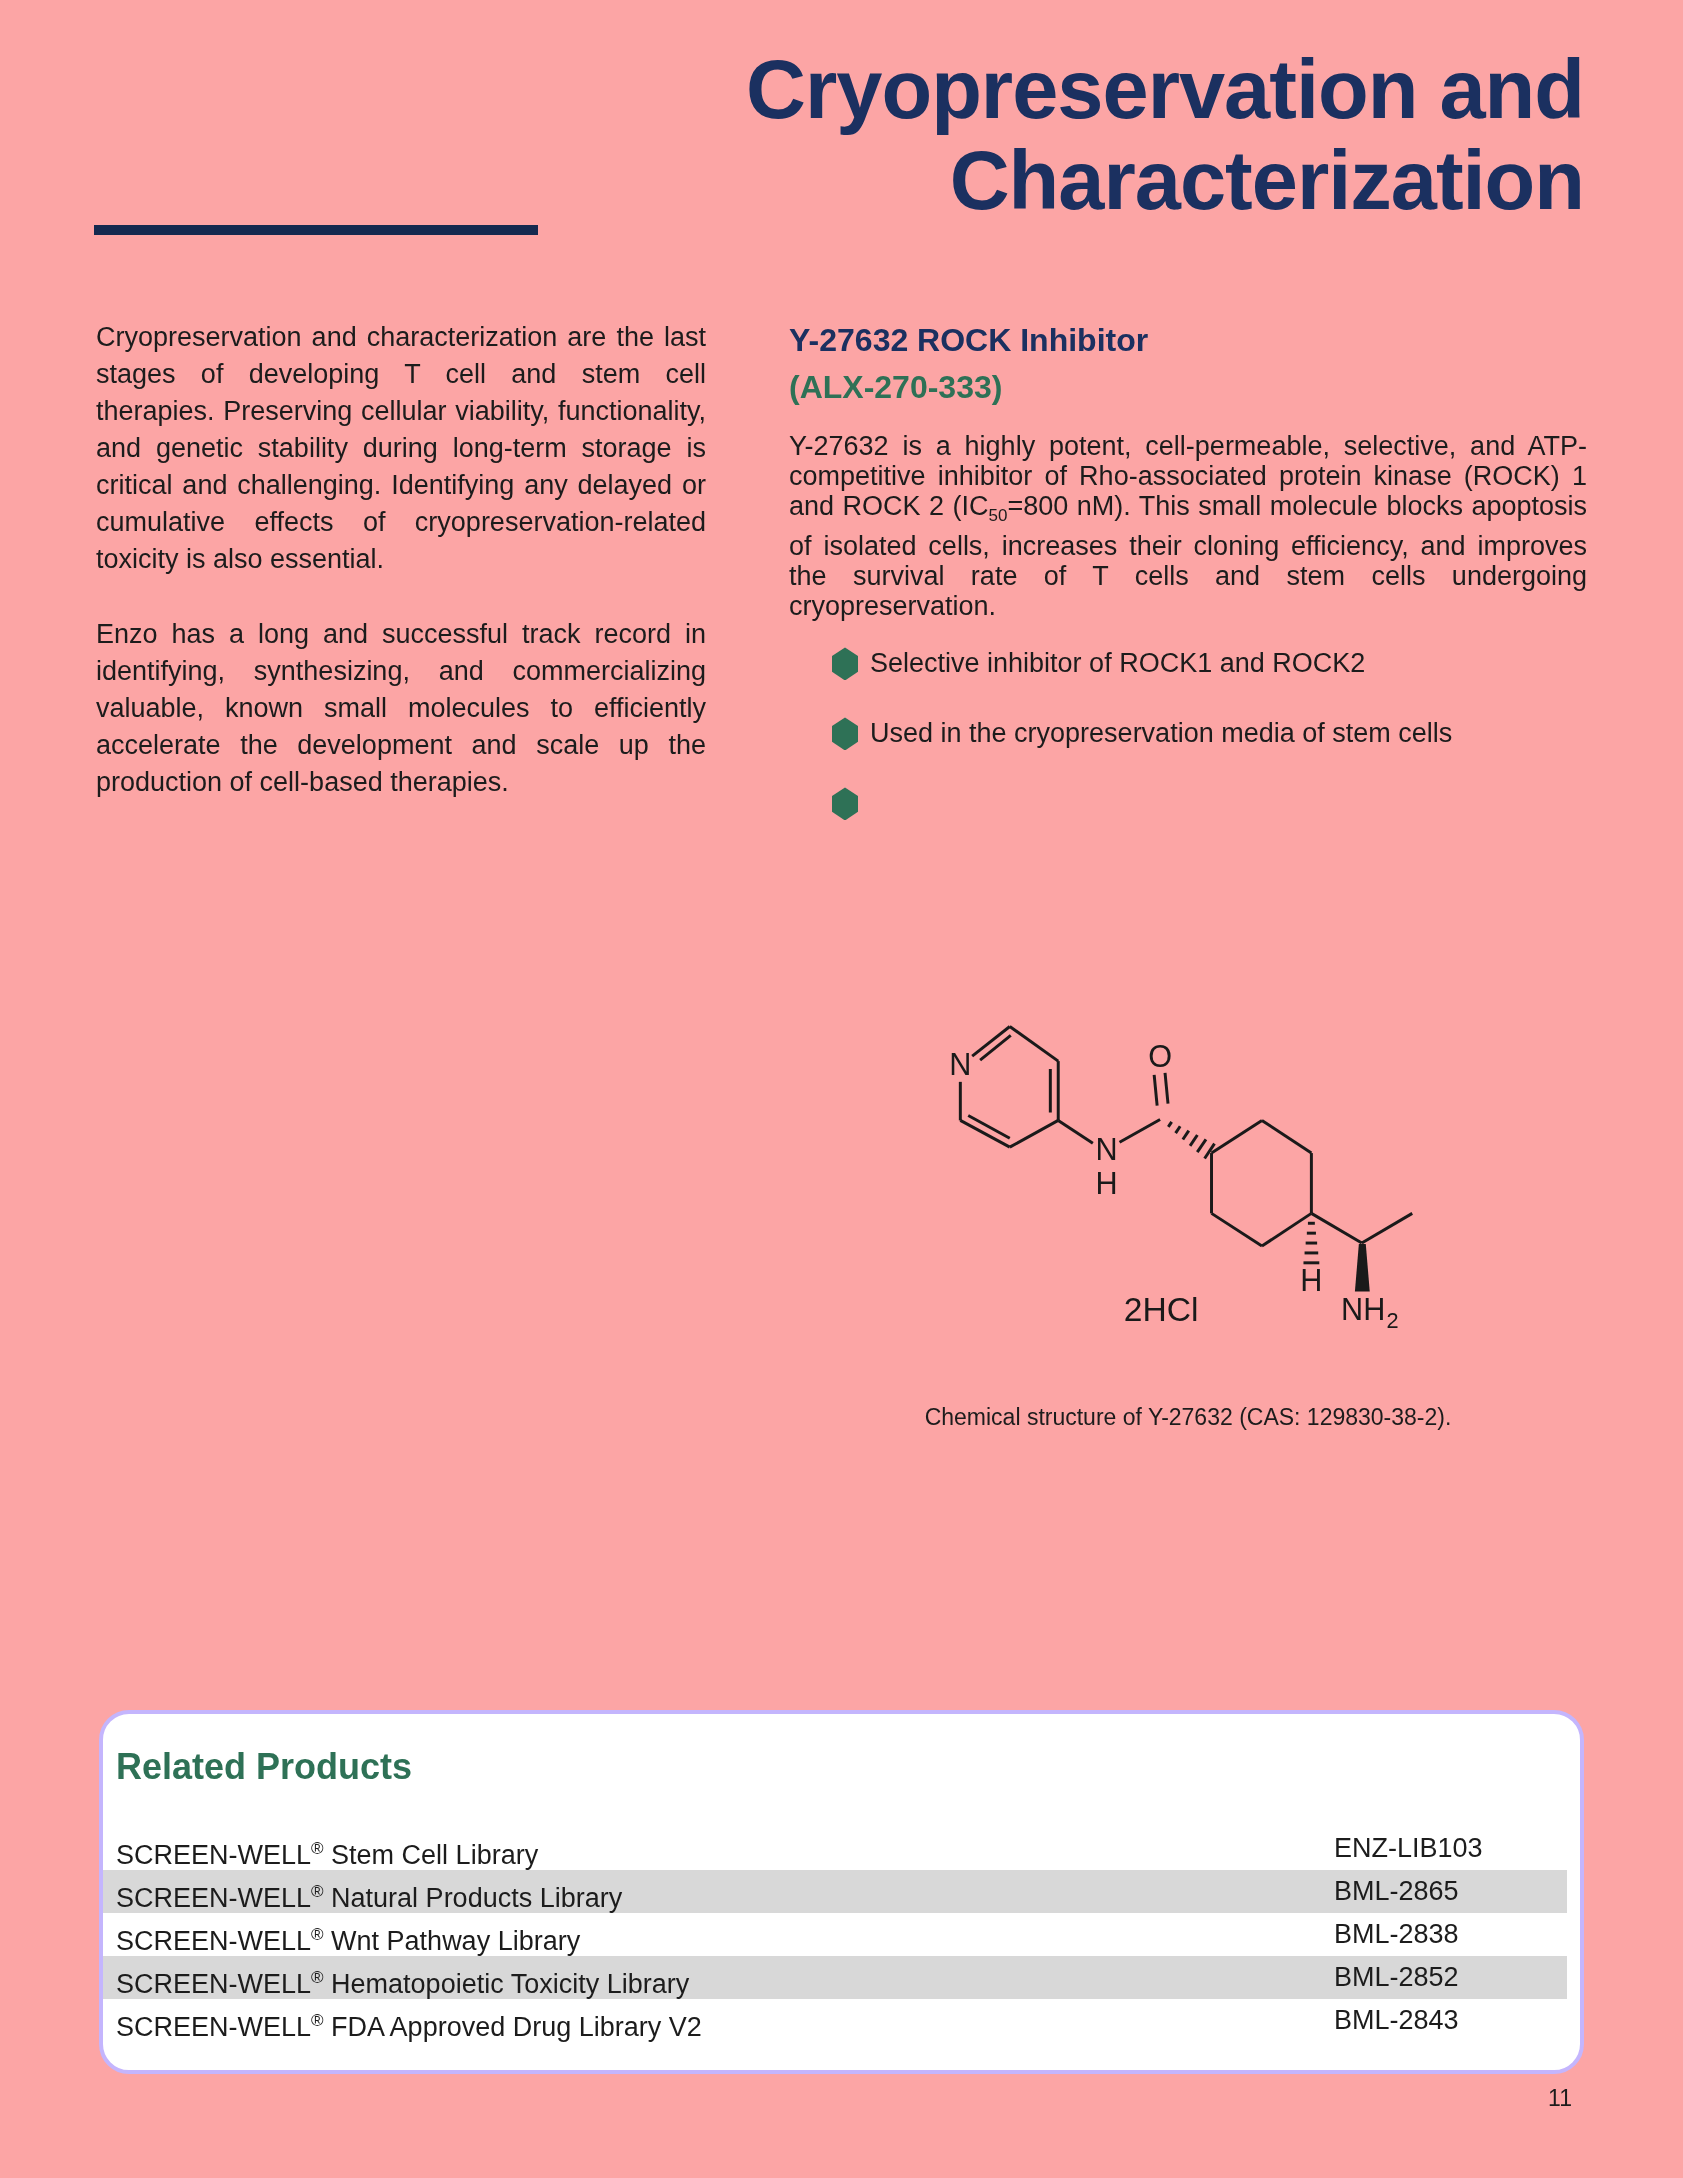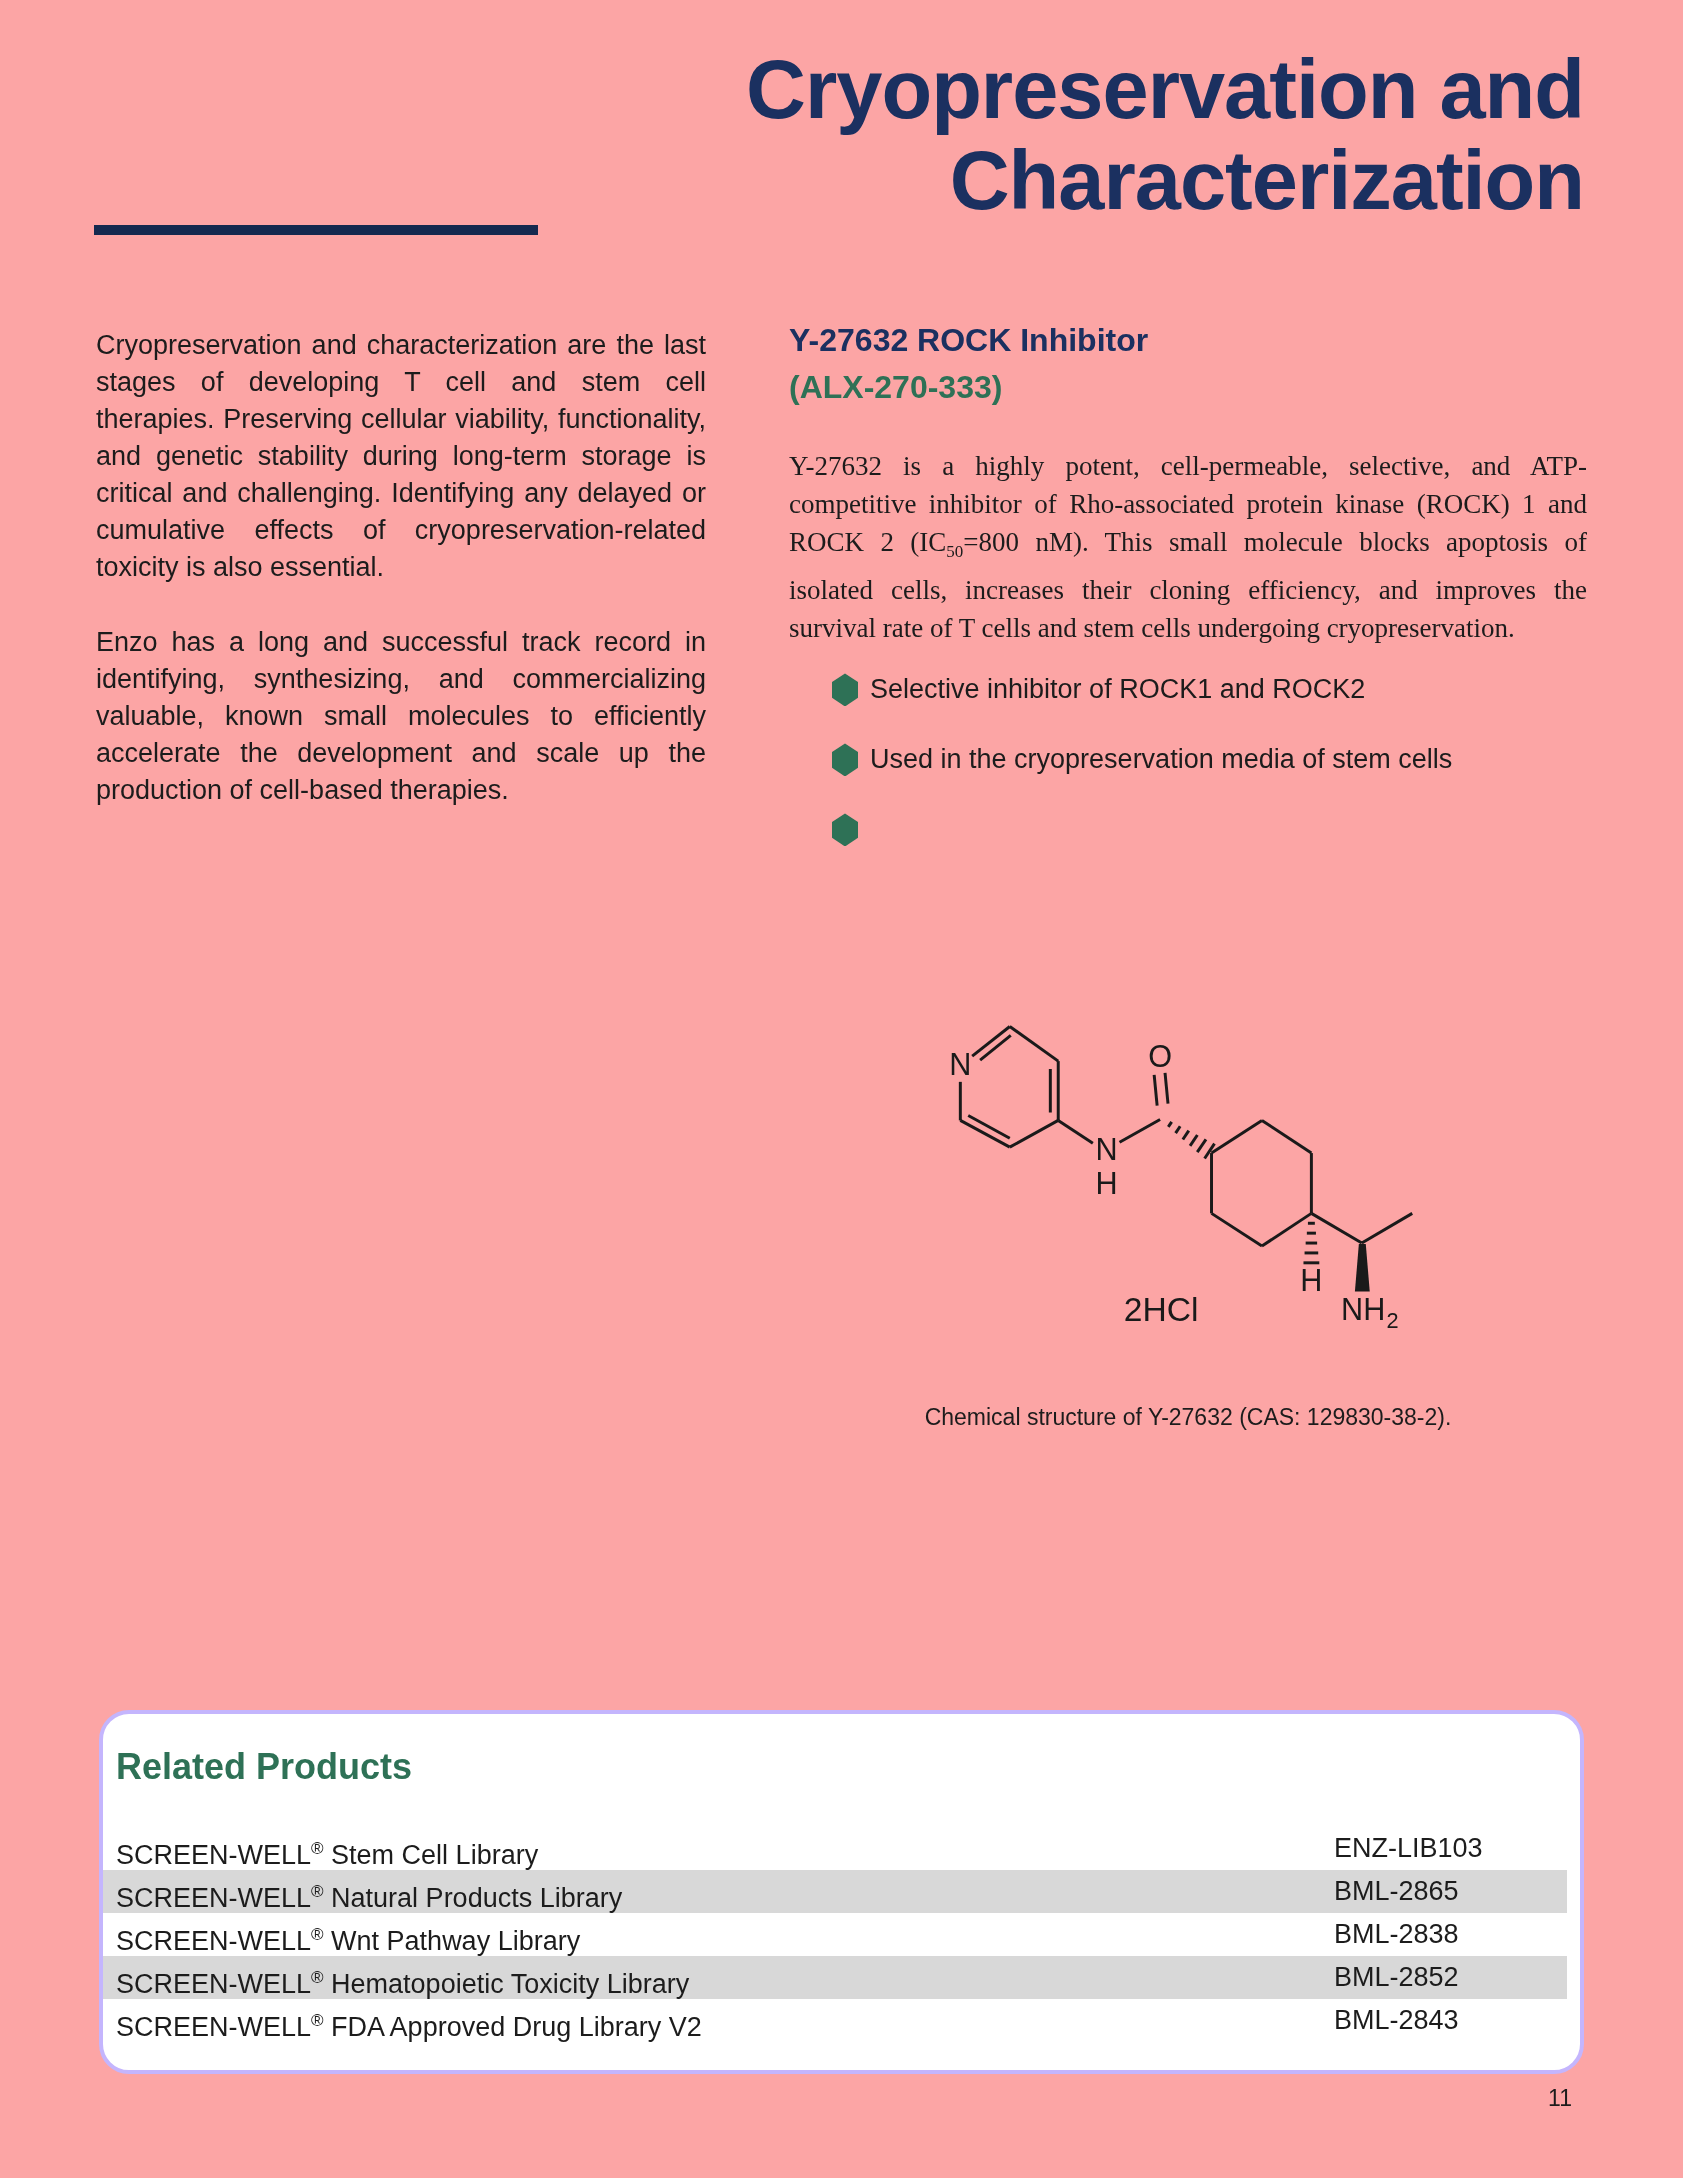--- a/index.html
+++ b/index.html
@@ -33,43 +33,41 @@
   }
 
   
   .intro-col {
     position: absolute;
     left: 96px; top: 319px;
     width: 610px;
     font-size: 27px;
     line-height: 37px;
     text-align: justify;
-    margin-top: 8px;
   }
   .intro-col p { margin: 0 0 38px 0; }
 
   
   .product-col {
     position: absolute;
     left: 789px; top: 317px;
     width: 798px;
   }
   .product-heading {
     font-size: 32px;
     font-weight: bold;
     line-height: 47px;
   }
   .product-heading .t1 { color: #1b3060; display: block; }
   .product-heading .t2 { color: #2e7156; display: block; }
   .product-body {
-    margin-top: 36px;
-    font-size: 27px;
-    line-height: 38px;
+    margin-top: 20px;
+    font-size: 27px;
+    line-height: 30px;
     text-align: justify;
-    font-family: Liberation Serif, serif;
   }
   .sub { font-size: 17px; vertical-align: sub; }
 
   .bullets { margin-top: 24px; }
   .bullet {
     display: flex;
     align-items: flex-start;
     padding-left: 43px;
     margin-bottom: 33px;
   }

